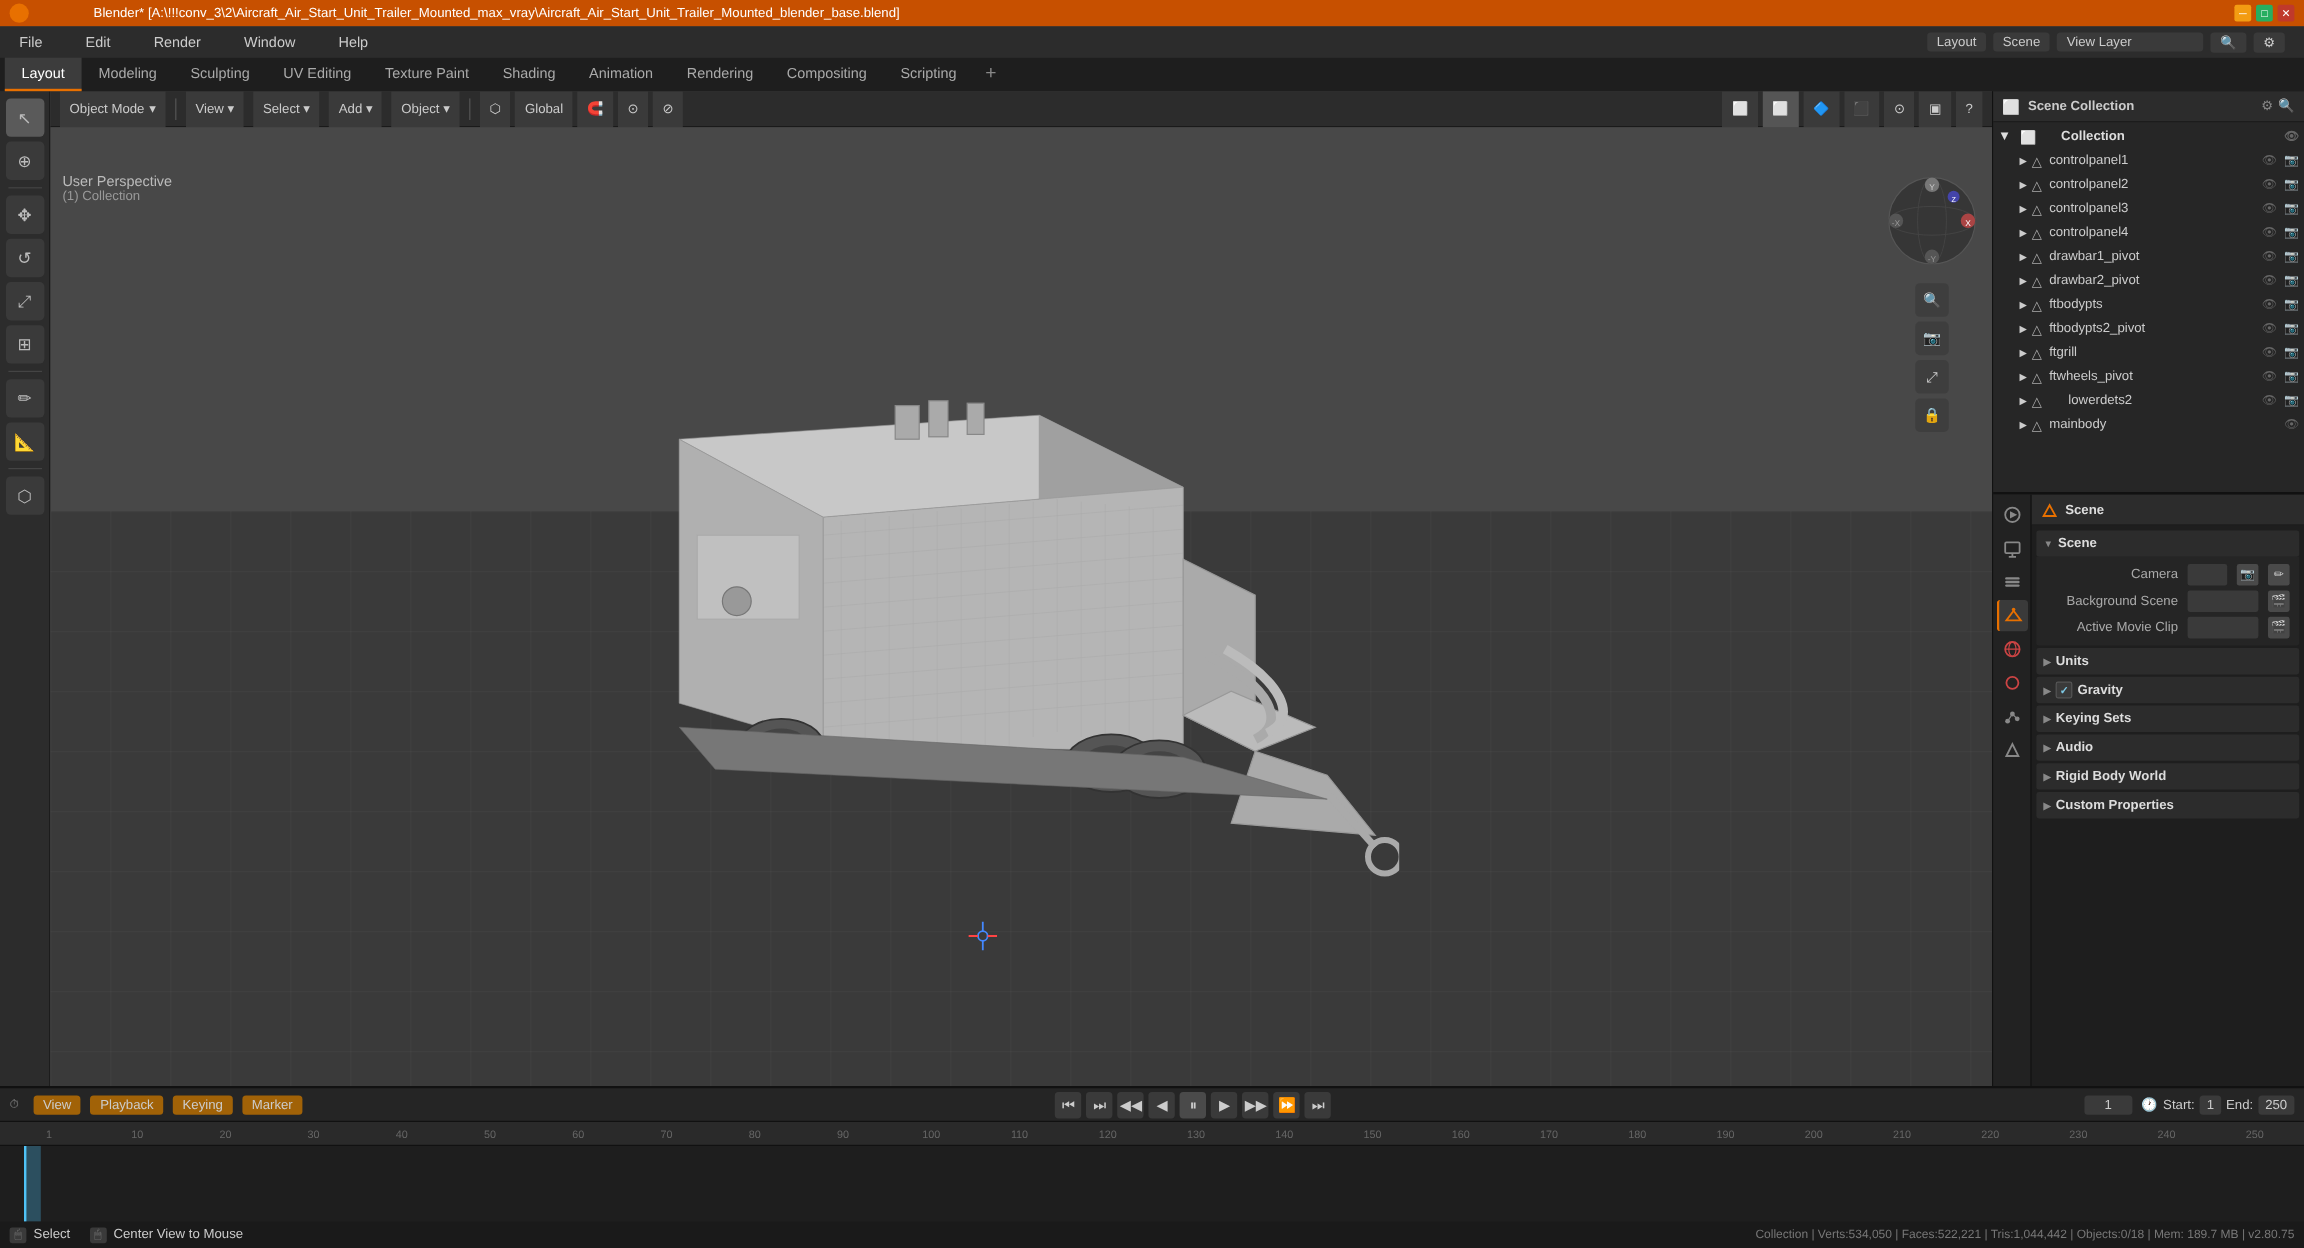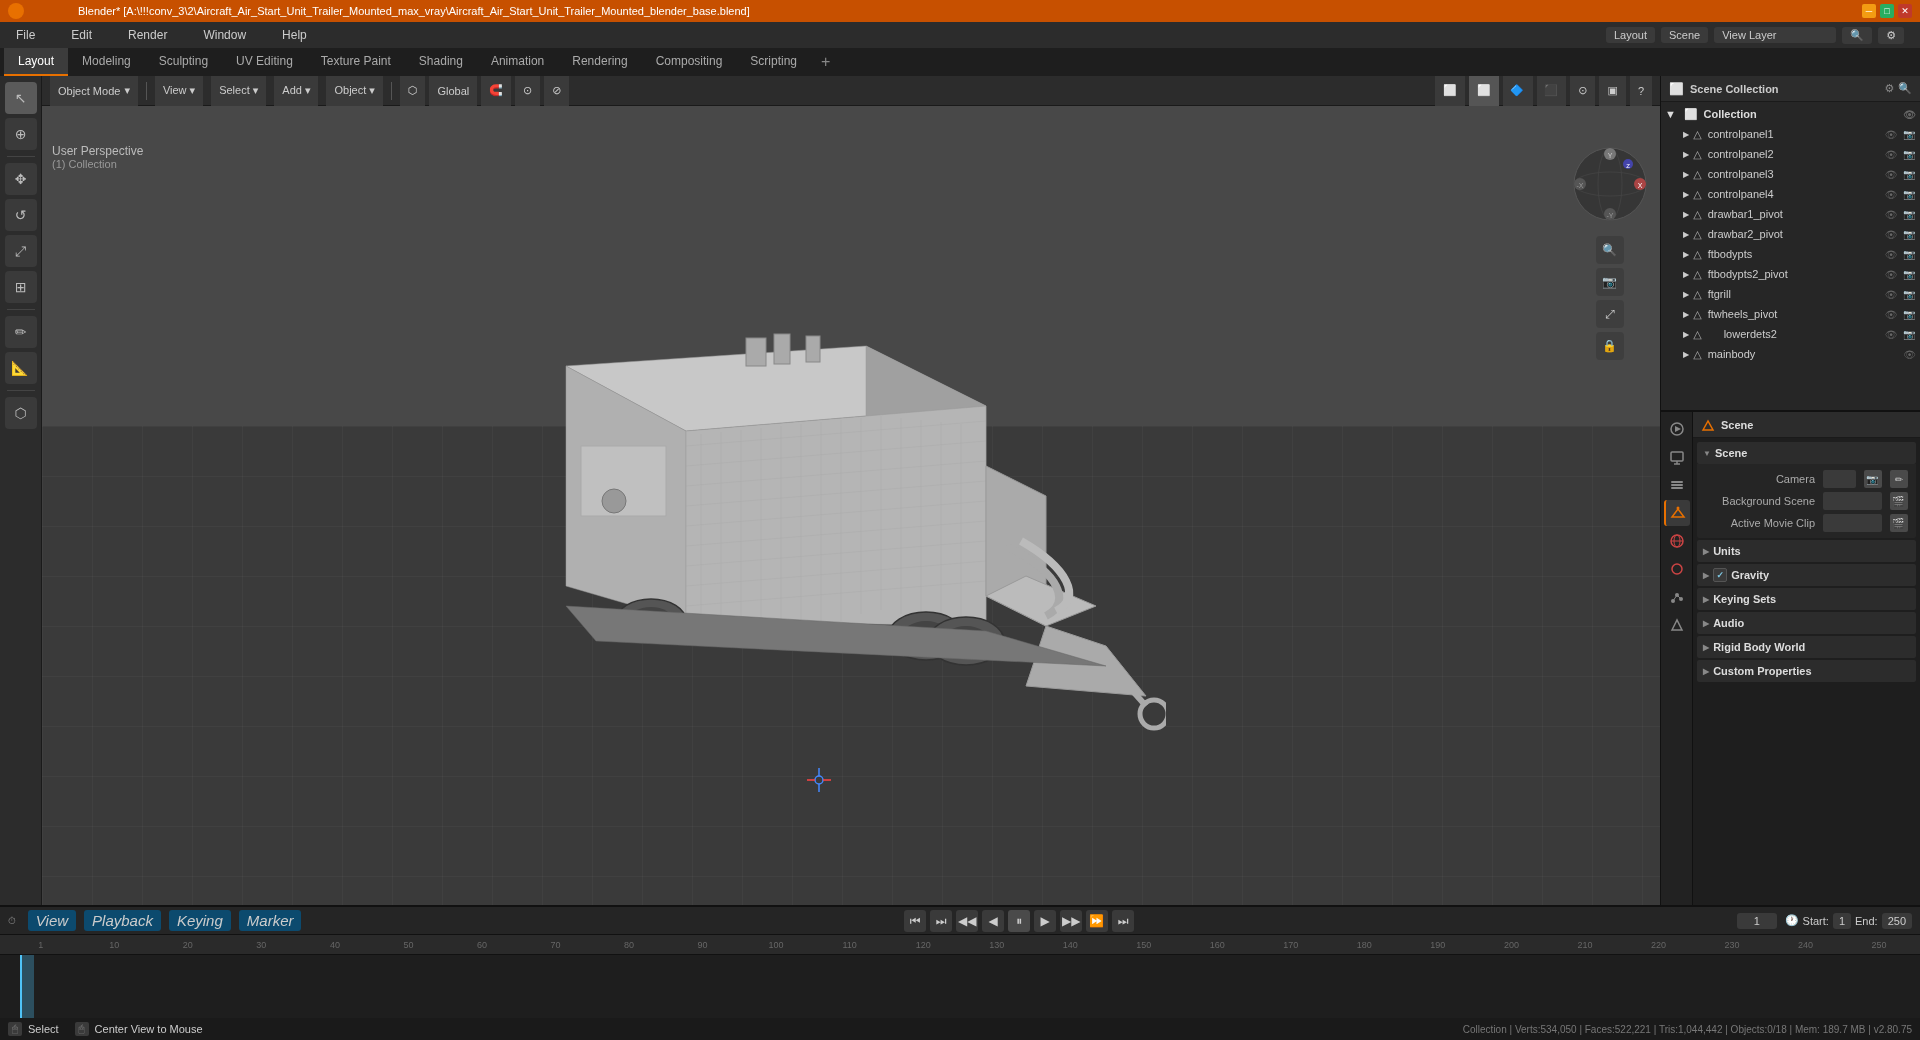--- a/index.html
+++ b/index.html
@@ -411,26 +411,25 @@
       height: 28px;
       background: #252525;
       display: flex;
       align-items: center;
       padding: 0 8px;
       gap: 8px;
       border-bottom: 1px solid #111;
     }
     .tl-header-btn {
       padding: 2px 8px;
-      background: #0c4a6e;
+      background: #a16207;
       border-radius: 3px;
-      font-size: 15px;
+      font-size: 11px;
       color: #ccc;
       cursor: pointer;
-      font-style: italic;
     }
     .tl-ctrl-btn {
       width: 22px;
       height: 22px;
       background: #3a3a3a;
       border-radius: 3px;
       display: flex;
       align-items: center;
       justify-content: center;
       cursor: pointer;
@@ -789,21 +788,21 @@
       </div>
     </div>
 
     <div id="outliner">
       <div id="outliner-body">
 
         <div class="outliner-item collection">
           <span>▼</span>
           <span style="width:4px;"></span>
           <span style="color:#5588ff;">⬜</span>
-          <span style="margin-left:4px;">Collection</span>
+          <span style="margin-left:18px;">Collection</span>
           <span class="outliner-eye">👁</span>
         </div>
 
         <div class="outliner-item">
           <span style="width:16px;"></span>
             <span style="font-size:8px;">▶</span>
           <span style="color:#aaa;margin-left:2px;">△</span>
           <span style="margin-left:4px;">controlpanel1</span>
           <span class="outliner-eye">👁</span>
           <span style="color:#666;font-size:10px;margin-left:4px;">📷</span>

